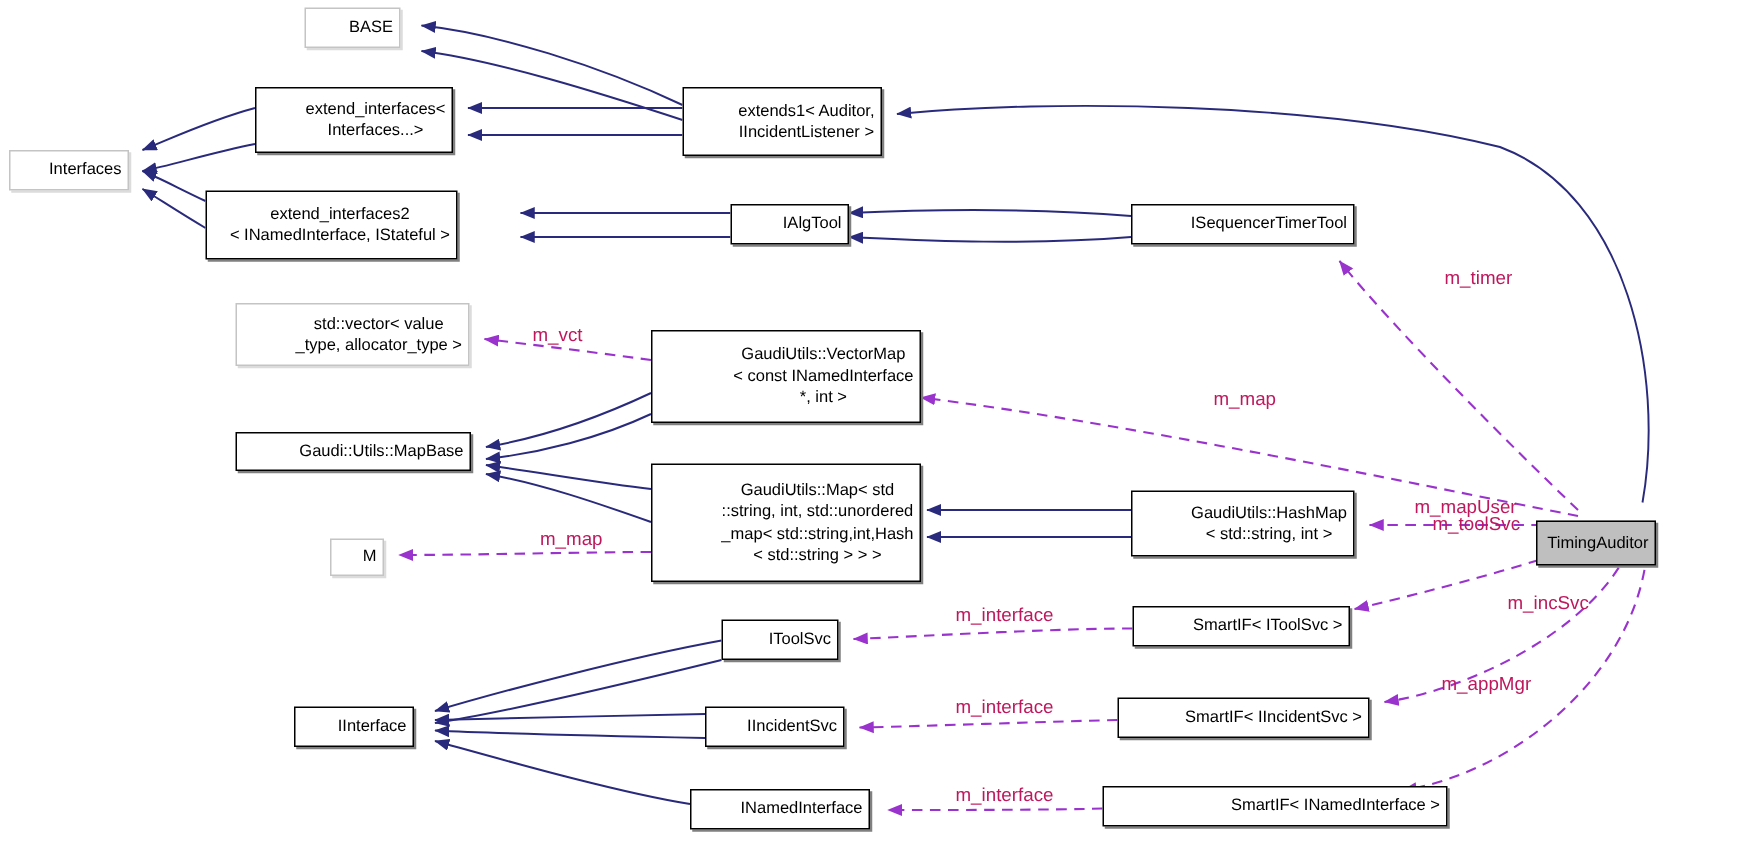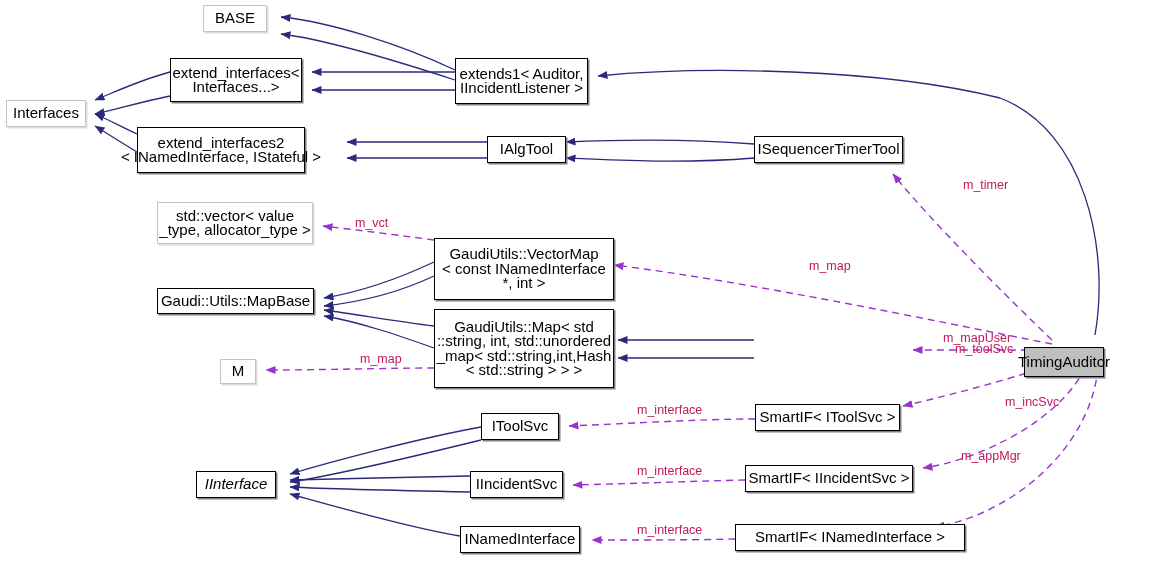--- a/index.html
+++ b/index.html
@@ -22,23 +22,23 @@
     top: 0;
     width: 1160px;
     height: 563px;
     pointer-events: none;
   }
   .node {
     position: absolute;
     box-sizing: border-box;
     display: flex;
     align-items: center;
-    justify-content: center;
+    justify-content: flex-end;
     text-align: center;
-    font-size: 15px;
+    font-size: 11px;
     line-height: 14.5px;
     color: #000000;
     background: #ffffff;
     white-space: pre;
     z-index: 5;
   }
   .node.solid {
     border: 1px solid #000000;
     box-shadow: 1.5px 1.5px 0 0 #808080;
   }
@@ -180,39 +180,43 @@
 
   <div class="node faded" style="left:157px; top:202px; width:156px; height:42px;">
     <span class="label">std::vector&lt; value
 _type, allocator_type &gt;</span>
   </div>
 
   <div class="node solid" style="left:157px; top:288px; width:157px; height:26px;">
     <span class="label">Gaudi::Utils::MapBase</span>
   </div>
 
-  <div class="node solid" style="left:434px; top:220px; width:180px; height:62px;margin-top:18px;">
+  <div class="node solid" style="left:434px; top:220px; width:180px; height:62px;">
     <span class="label">GaudiUtils::VectorMap
 &lt; const INamedInterface
 *, int &gt;</span>
   </div>
 
   <div class="node solid" style="left:434px; top:309px; width:180px; height:79px;">
     <span class="label">GaudiUtils::Map&lt; std
 ::string, int, std::unordered
 _map&lt; std::string,int,Hash
 &lt; std::string &gt; &gt; &gt;</span>
   </div>
 
   <div class="node faded" style="left:220px; top:359px; width:36px; height:25px;">
     <span class="label">M</span>
   </div>
 
-
-  <div class="node solid" style="left:196px; top:471px; width:80px; height:27px;font-style:italic;">
+  <div class="node solid" style="left:754px; top:327px; width:149px; height:44px;">
+    <span class="label">GaudiUtils::HashMap
+&lt; std::string, int &gt;</span>
+  </div>
+
+  <div class="node solid" style="left:196px; top:471px; width:80px; height:27px;">
     <span class="label">IInterface</span>
   </div>
 
   <div class="node solid" style="left:481px; top:413px; width:78px; height:27px;">
     <span class="label">IToolSvc</span>
   </div>
 
   <div class="node solid" style="left:470px; top:471px; width:93px; height:27px;">
     <span class="label">IIncidentSvc</span>
   </div>

